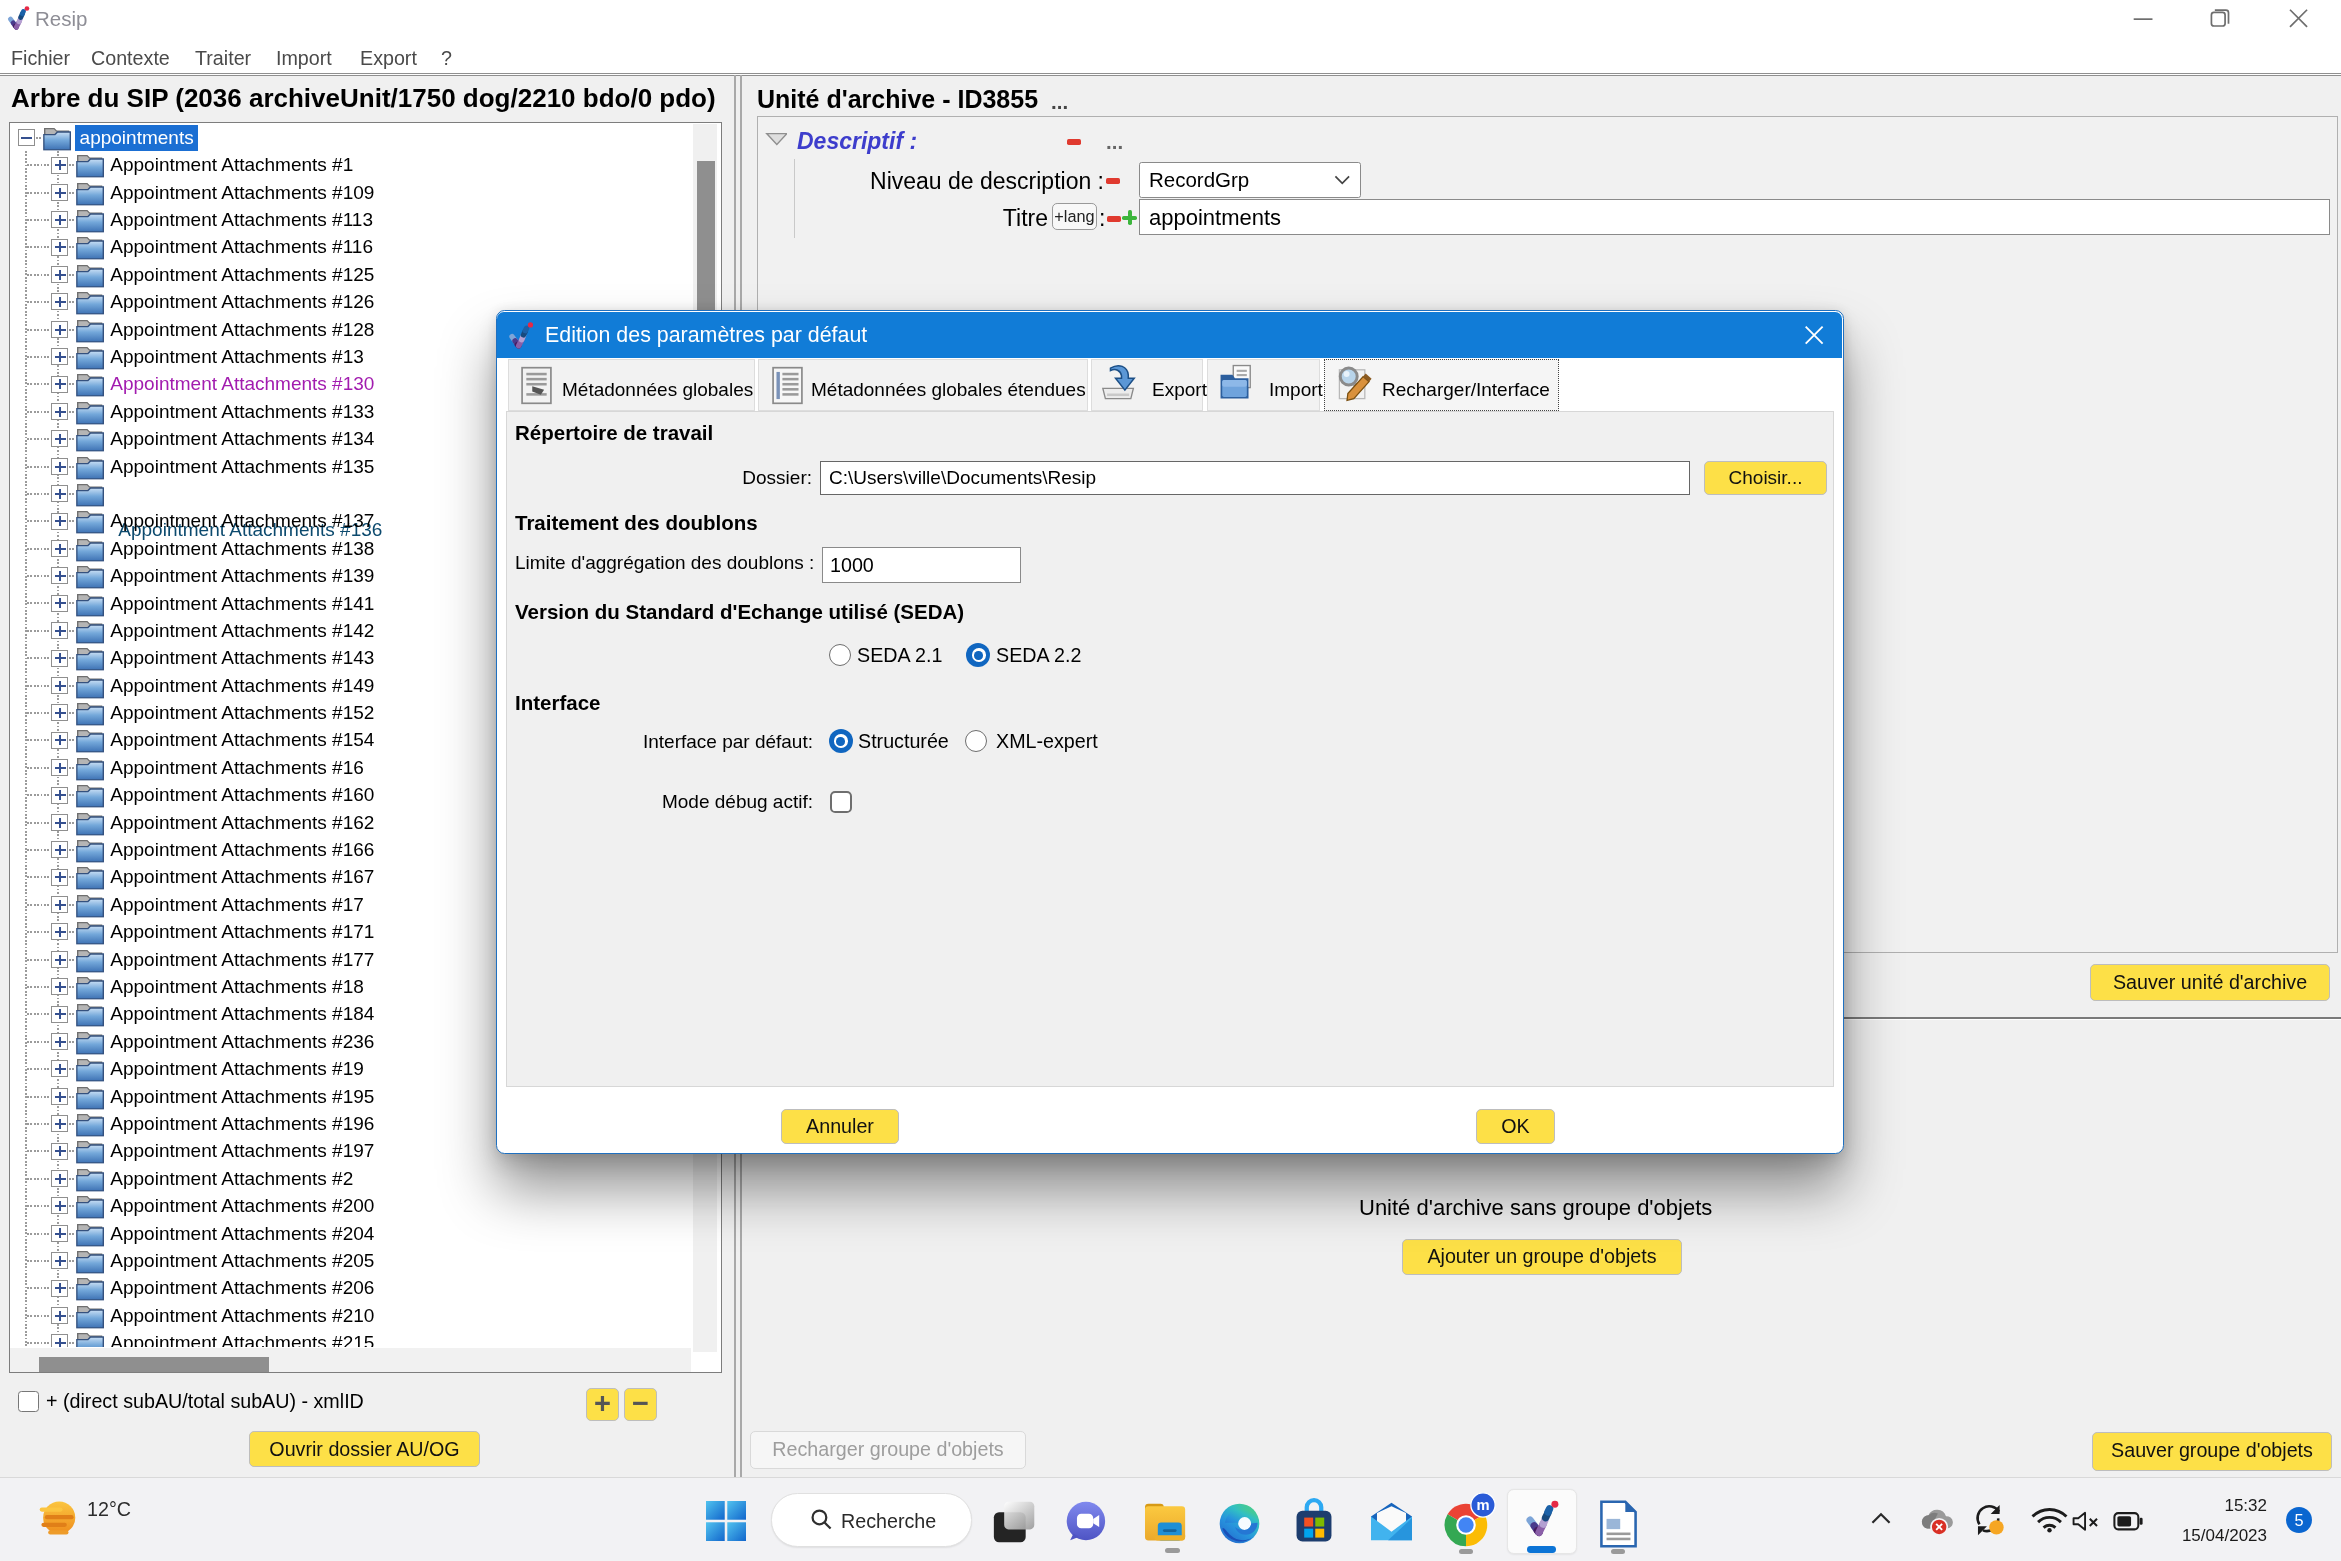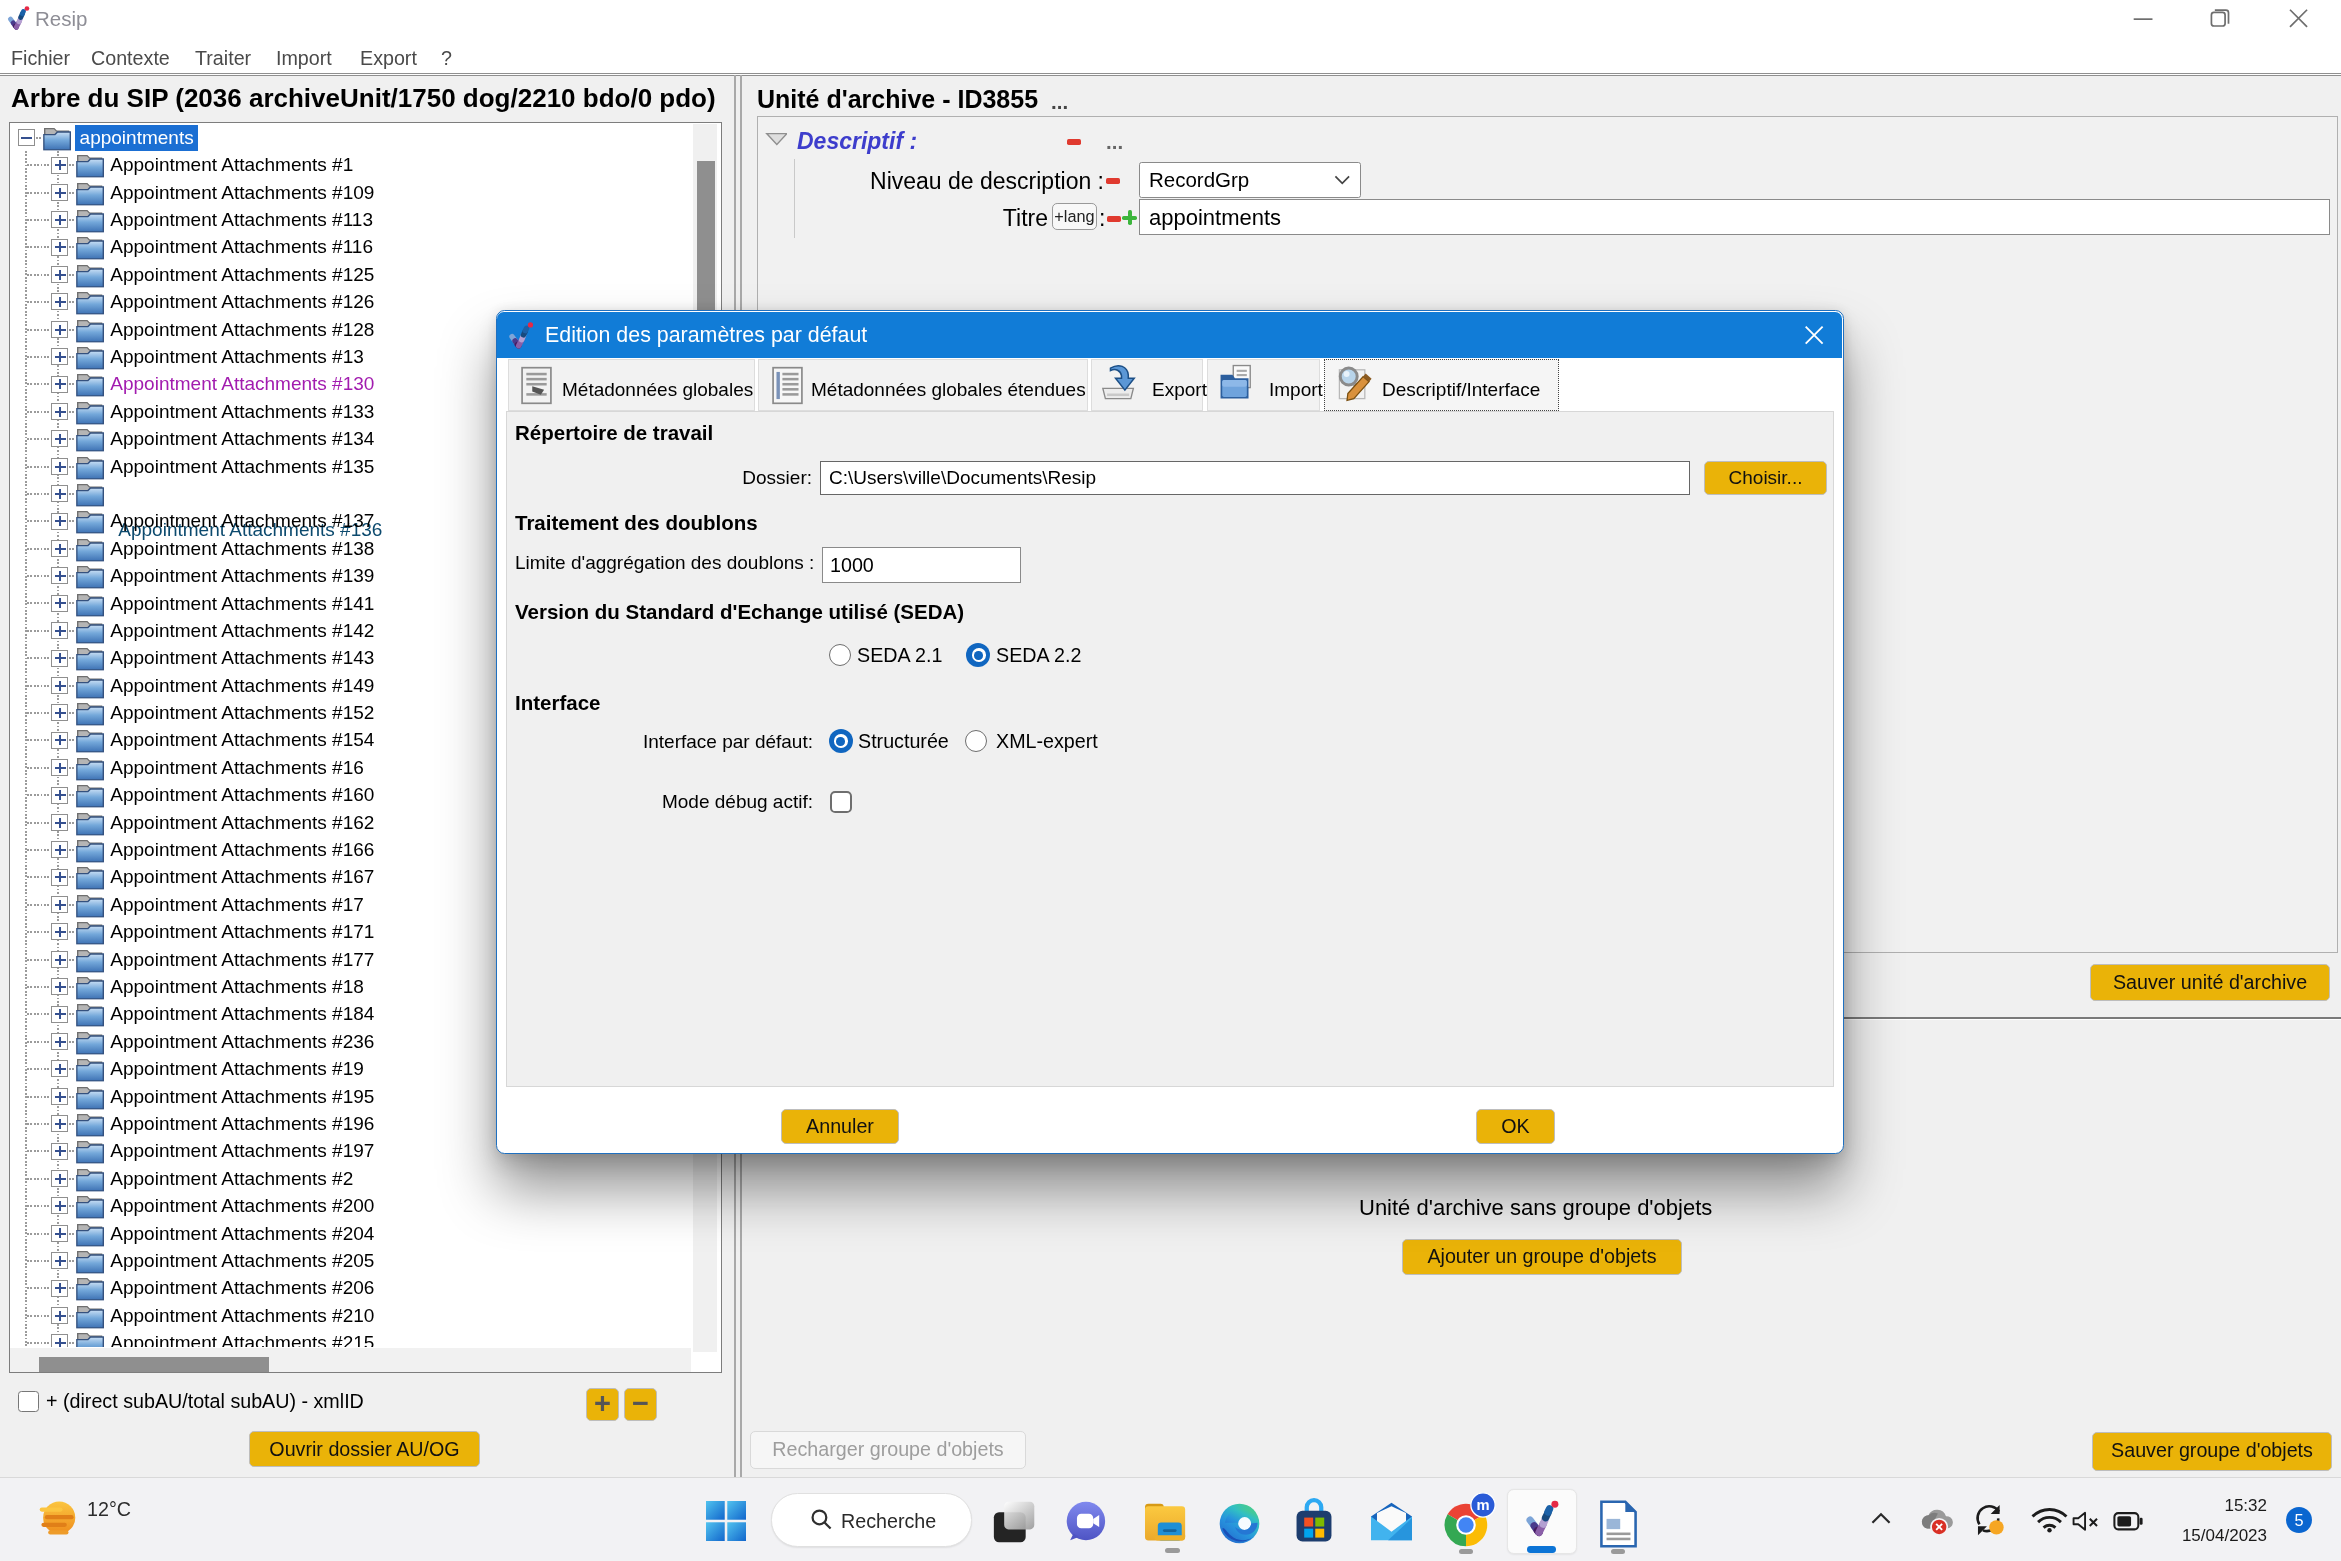--- a/index.html
+++ b/index.html
@@ -1,19 +1,19 @@
 <!DOCTYPE html>
 <html style="font-size:13.7px"><head><meta charset="utf-8">
 <style>
 html,body{margin:0;padding:0;}
 body{width:2342px;height:1561px;position:relative;overflow:hidden;background:#f0f0f0;
  font-family:"Liberation Sans",sans-serif;-webkit-font-smoothing:antialiased;}
 .abs{position:absolute;}
 .txt{position:absolute;white-space:nowrap;}
-.btn{position:absolute;background:#eab308;border:1.3px solid #bdbdbd;border-radius:5.1px;
+.btn{position:absolute;background:#fde047;border:1.3px solid #bdbdbd;border-radius:5.1px;
  text-align:center;color:#111;box-sizing:border-box;}
 .fld{position:absolute;background:#fff;border:1.3px solid #8a8a8a;box-sizing:border-box;
  white-space:nowrap;overflow:hidden;}
 .bold{font-weight:bold;}
 .dotv{position:absolute;width:1.7px;background-image:repeating-linear-gradient(to bottom,#9b9b9b 0 1.7px,transparent 1.7px 3.4px);}
 .doth{position:absolute;height:1.7px;background-image:repeating-linear-gradient(to right,#9b9b9b 0 1.7px,transparent 1.7px 3.4px);}
 .redm{position:absolute;background:#e03a2f;border-radius:1.7px;height:6px;width:13.7px;}
 </style></head><body>
 <svg width="0" height="0" style="position:absolute">
 <defs>
@@ -563,21 +563,21 @@
   </svg>
 <div class="txt" style="left:1269px;top:377px;height:26px;line-height:26px;font-size:19px;">Import</div>
 <svg class="abs" style="left:1334px;top:363px" width="43" height="39" viewBox="0 0 50 46">
     <rect x="6" y="8" width="30" height="34" fill="#f2f2f2" stroke="#b8b8b8" stroke-width="1.5"></rect>
     <circle cx="17" cy="16" r="10" fill="#b8d4ea" stroke="#8a8a8a" stroke-width="3.5"></circle>
     <circle cx="14.5" cy="13" r="3.5" fill="#e8f2fa"></circle>
     <line x1="24" y1="25" x2="30" y2="32" stroke="#8a8a8a" stroke-width="5"></line>
     <path d="M16 36 l18 -20 l7 6 l-18 20 l-8 2 z" fill="#d9913c" stroke="#7a4f10" stroke-width="1.5"></path>
     <path d="M34 16 l7 6 l3 -3.5 l-7 -6 z" fill="#8a5a20"></path>
   </svg>
-<div class="txt" style="left:1382px;top:377px;height:26px;line-height:26px;font-size:19px;">Descriptif/Interface</div>
+<div class="txt" style="left:1382px;top:377px;height:26px;line-height:26px;font-size:19px;">Recharger/Interface</div>
 <div class="abs" style="left:506px;top:411px;width:1328px;height:676px;background:#f0f0f0;border:0.9px solid #d7d7d7;box-sizing:border-box;"></div>
 <div class="txt bold" style="left:515px;top:421px;height:24px;line-height:24px;font-size:20.5px;">Répertoire de travail</div>
 <div class="txt" style="left:555px;top:466px;width:257px;height:24px;line-height:24px;font-size:19px;text-align:right;">Dossier:</div>
 <div class="fld" style="left:820px;top:461px;width:870px;height:34px;border-color:#666;"></div>
 <div class="txt" style="left:829px;top:466px;height:24px;line-height:24px;font-size:19px;">C:\Users\ville\Documents\Resip</div>
 <div class="btn" style="left:1704px;top:461px;width:123px;height:34px;line-height:32px;font-size:19px;">Choisir...</div>
 <div class="txt bold" style="left:515px;top:511px;height:24px;line-height:24px;font-size:20.5px;">Traitement des doublons</div>
 <div class="txt" style="left:515px;top:551px;height:24px;line-height:24px;font-size:19px;">Limite d'aggrégation des doublons :</div>
 <div class="fld" style="left:822px;top:547px;width:199px;height:36px;border-color:#8a8a8a;"></div>
 <div class="txt" style="left:830px;top:553px;height:24px;line-height:24px;font-size:19.7px;">1000</div>

